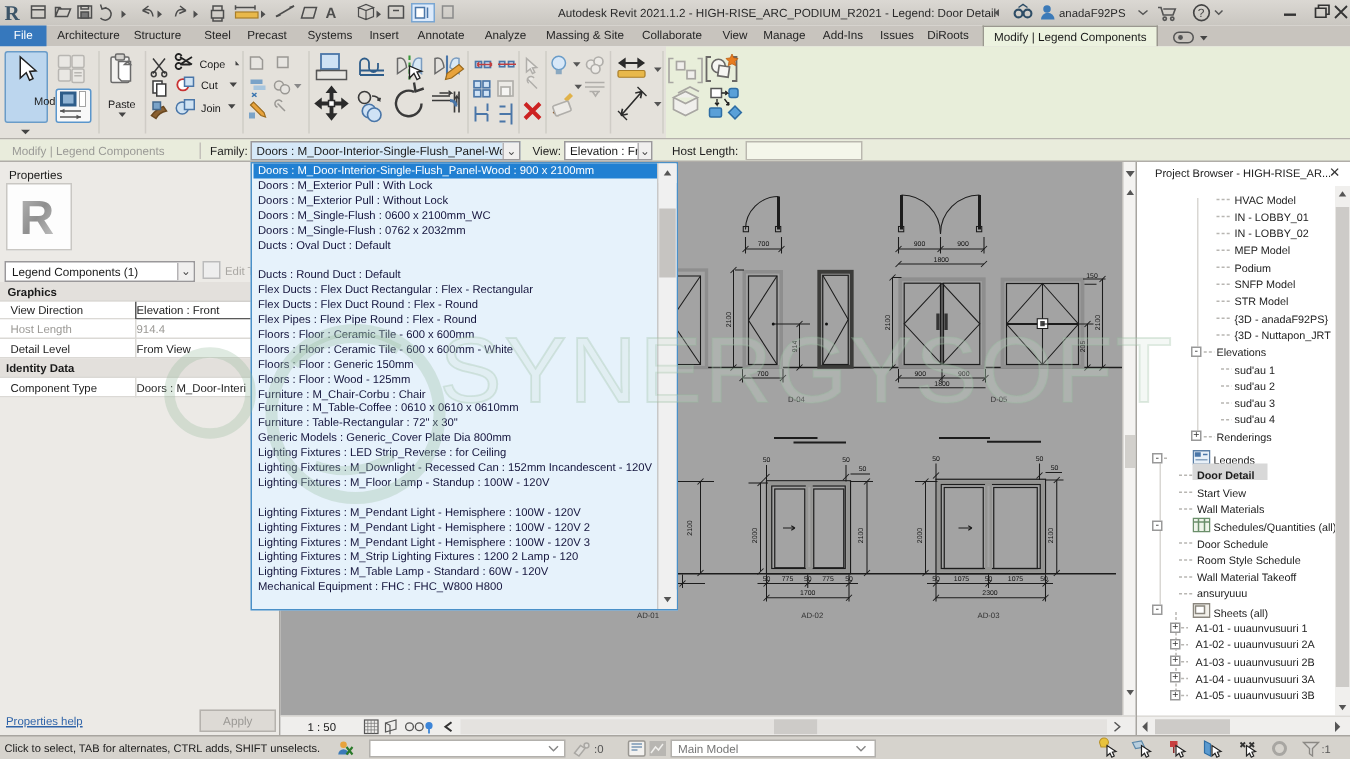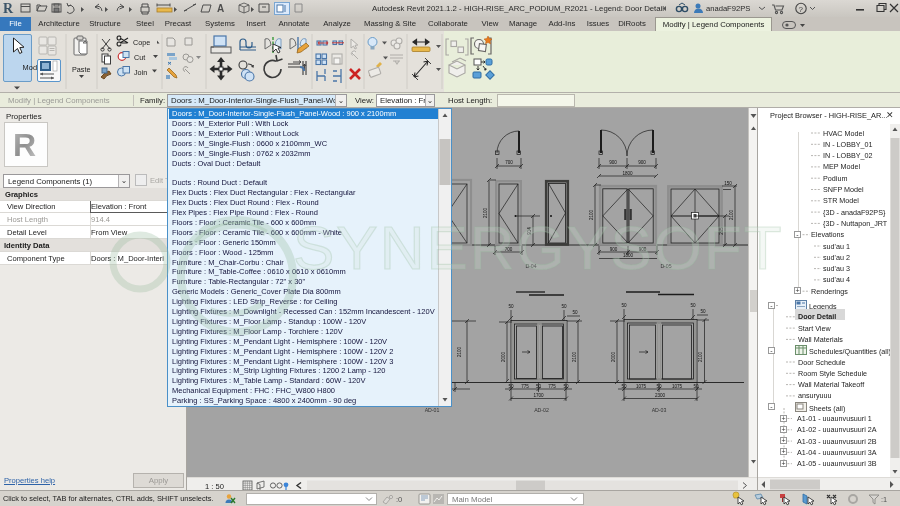--- a/index.html
+++ b/index.html
@@ -749,28 +749,26 @@
     <div class="row" style="top:118.8px">Floors : Floor : Ceramic Tile - 600 x 600mm - White</div>
     <div class="row" style="top:128.7px">Floors : Floor : Generic 150mm</div>
     <div class="row" style="top:138.6px">Floors : Floor : Wood - 125mm</div>
     <div class="row" style="top:148.5px">Furniture : M_Chair-Corbu : Chair</div>
     <div class="row" style="top:158.4px">Furniture : M_Table-Coffee : 0610 x 0610 x 0610mm</div>
     <div class="row" style="top:168.3px">Furniture : Table-Rectangular : 72" x 30"</div>
     <div class="row" style="top:178.2px">Generic Models : Generic_Cover Plate Dia 800mm</div>
     <div class="row" style="top:188.1px">Lighting Fixtures : LED Strip_Reverse : for Ceiling</div>
     <div class="row" style="top:198.0px">Lighting Fixtures : M_Downlight - Recessed Can : 152mm Incandescent - 120V</div>
     <div class="row" style="top:207.9px">Lighting Fixtures : M_Floor Lamp - Standup : 100W - 120V</div>
-    <div class="row" style="top:217.8px">Lighting Fixtures : M_Floor Lamp - Torchiere : 120V</div>
     <div class="row" style="top:227.7px">Lighting Fixtures : M_Pendant Light - Hemisphere : 100W - 120V</div>
     <div class="row" style="top:237.6px">Lighting Fixtures : M_Pendant Light - Hemisphere : 100W - 120V 2</div>
     <div class="row" style="top:247.5px">Lighting Fixtures : M_Pendant Light - Hemisphere : 100W - 120V 3</div>
     <div class="row" style="top:257.4px">Lighting Fixtures : M_Strip Lighting Fixtures : 1200 2 Lamp - 120</div>
     <div class="row" style="top:267.3px">Lighting Fixtures : M_Table Lamp - Standard : 60W - 120V</div>
     <div class="row" style="top:277.2px">Mechanical Equipment : FHC : FHC_W800 H800</div>
-    <div class="row" style="top:287.1px">Parking : SS_Parking Space : 4800 x 2400mm - 90 deg</div>
     <div id="ddscroll">
       <svg width="13" height="297" style="position:absolute;left:0;top:0">
         <rect x="0" y="0" width="12" height="13" fill="#f0f0f0"></rect>
         <path d="M3.5 8 L6 4.5 L8.5 8 Z" fill="#555"></path>
         <rect x="0.5" y="30" width="11" height="46" fill="#c6c4c1"></rect>
         <rect x="0" y="284" width="12" height="13" fill="#f0f0f0"></rect>
         <path d="M3.5 289 L6 292.5 L8.5 289 Z" fill="#555"></path>
       </svg>
     </div>
   </div>

